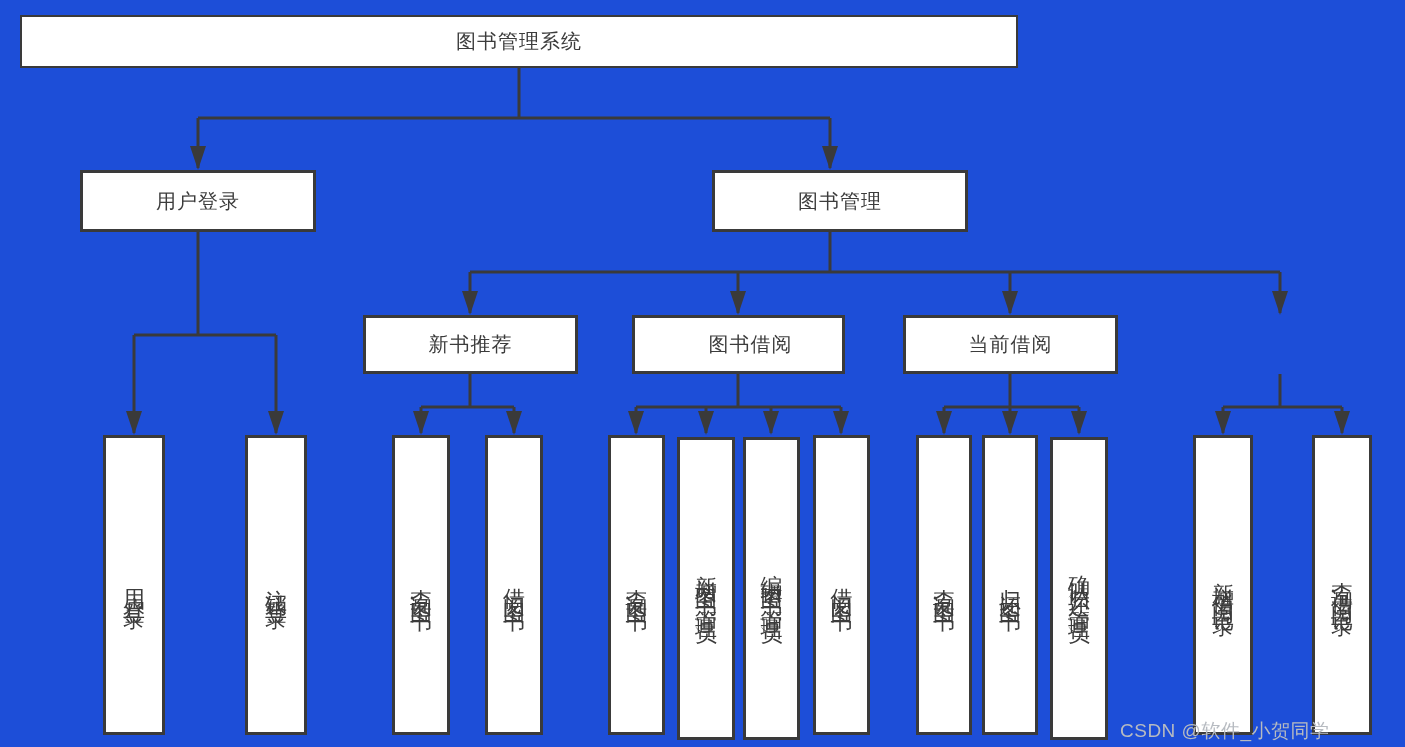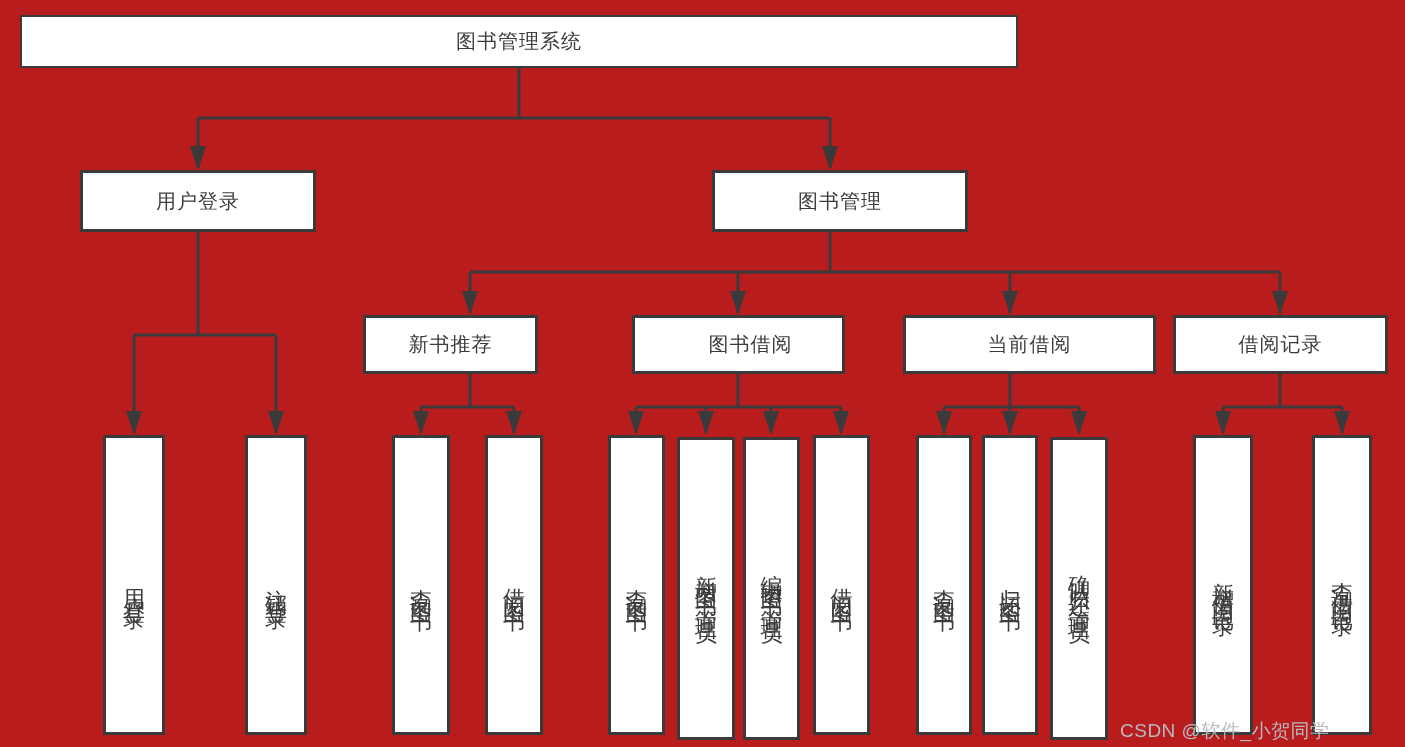--- a/index.html
+++ b/index.html
@@ -5,21 +5,21 @@
   html, body {
     margin: 0;
     padding: 0;
     background: #ffffff;
     font-family: "Liberation Sans", "DejaVu Sans", sans-serif;
   }
   #stage {
     position: relative;
     width: 1405px;
     height: 747px;
-    background: #b91c1c;
+    background: #1d4ed8;
     overflow: hidden;
   }
   #connectors {
     position: absolute;
     left: 0; top: 0;
     width: 1405px;
     height: 747px;
     pointer-events: none;
   }
   .node {
@@ -134,31 +134,28 @@
     <span class="hlabel">图书管理系统</span>
   </div>
 
   <div class="node" style="left:80px; top:170px; width:236px; height:62px;">
     <span class="hlabel">用户登录</span>
   </div>
   <div class="node" style="left:712px; top:170px; width:256px; height:62px;">
     <span class="hlabel">图书管理</span>
   </div>
 
-  <div class="node" style="left:363px; top:315px; width:175px; height:59px;">
+  <div class="node" style="left:363px; top:315px; width:215px; height:59px;">
     <span class="hlabel">新书推荐</span>
   </div>
   <div class="node" style="left:632px; top:315px; width:213px; height:59px;padding-left:24px;">
     <span class="hlabel">图书借阅</span>
   </div>
-  <div class="node" style="left:903px; top:315px; width:253px; height:59px;">
+  <div class="node" style="left:903px; top:315px; width:215px; height:59px;">
     <span class="hlabel">当前借阅</span>
-  </div>
-  <div class="node" style="left:1173px; top:315px; width:215px; height:59px;">
-    <span class="hlabel">借阅记录</span>
   </div>
 
   <div class="node" style="left:103px; top:435px; width:62px; height:300px;">
     <span class="vlabel">用户登录</span>
   </div>
   <div class="node" style="left:245px; top:435px; width:62px; height:300px;">
     <span class="vlabel">注销登录</span>
   </div>
 
   <div class="node" style="left:392px; top:435px; width:58px; height:300px;">

